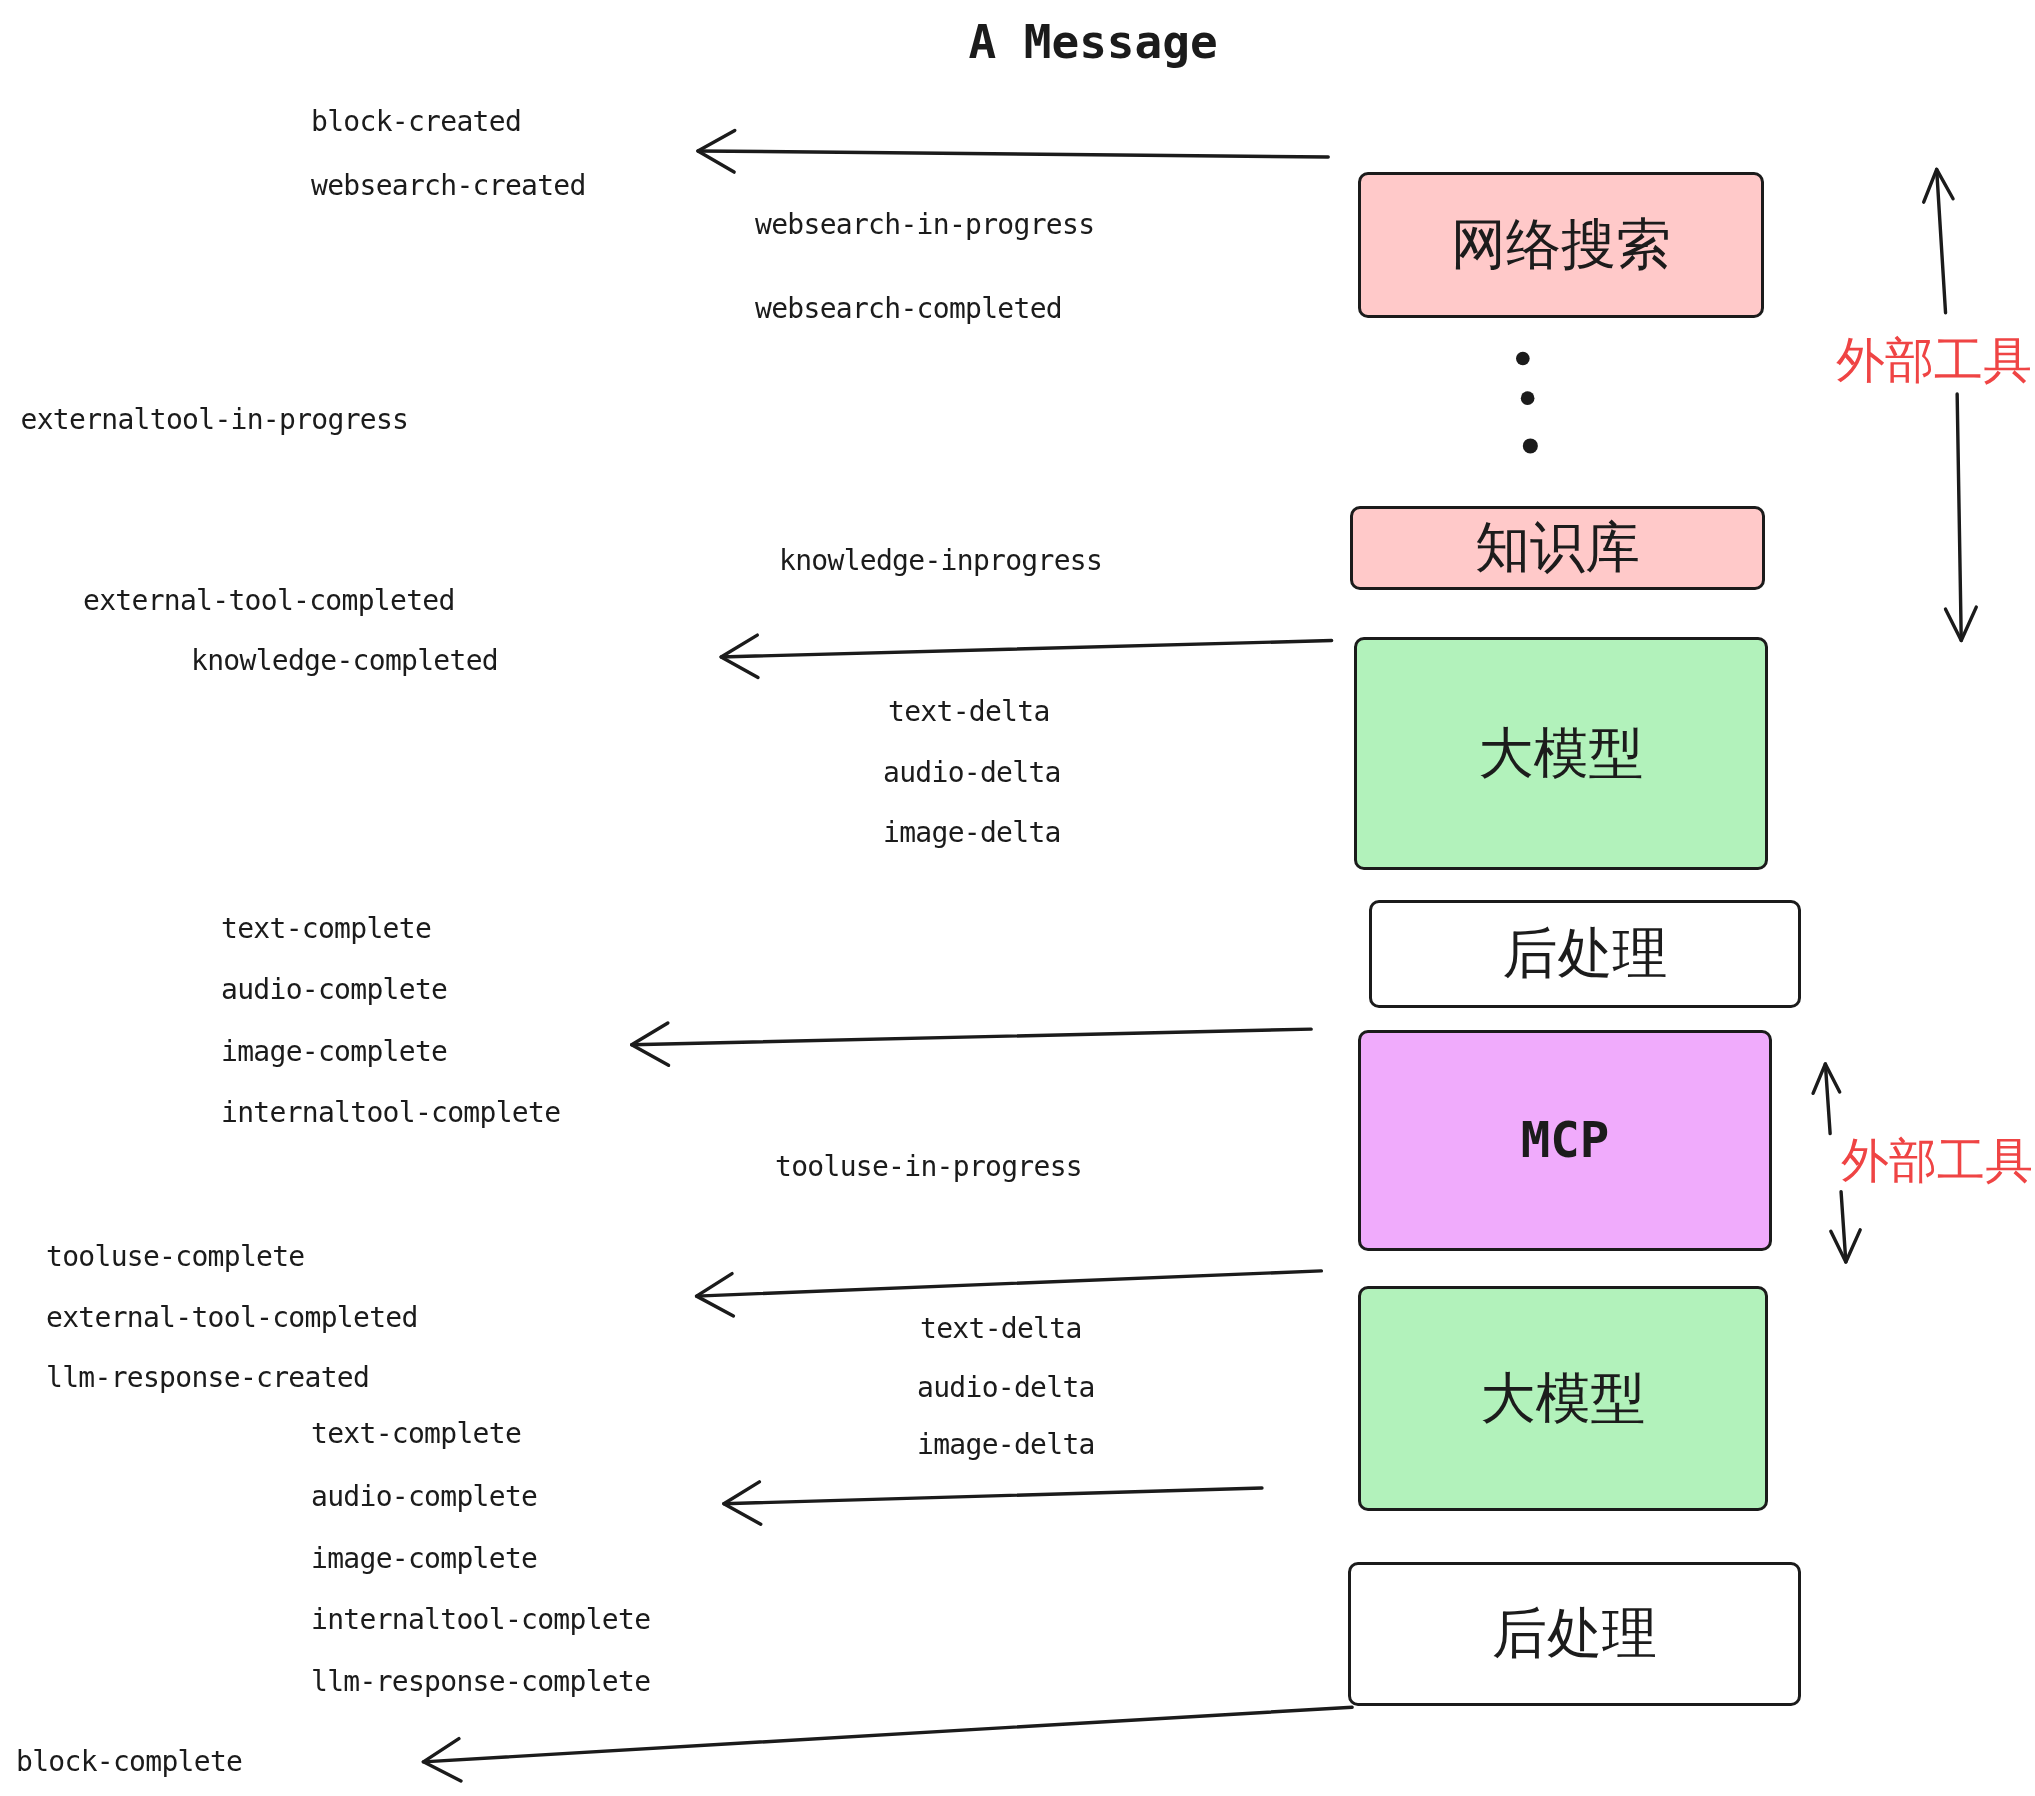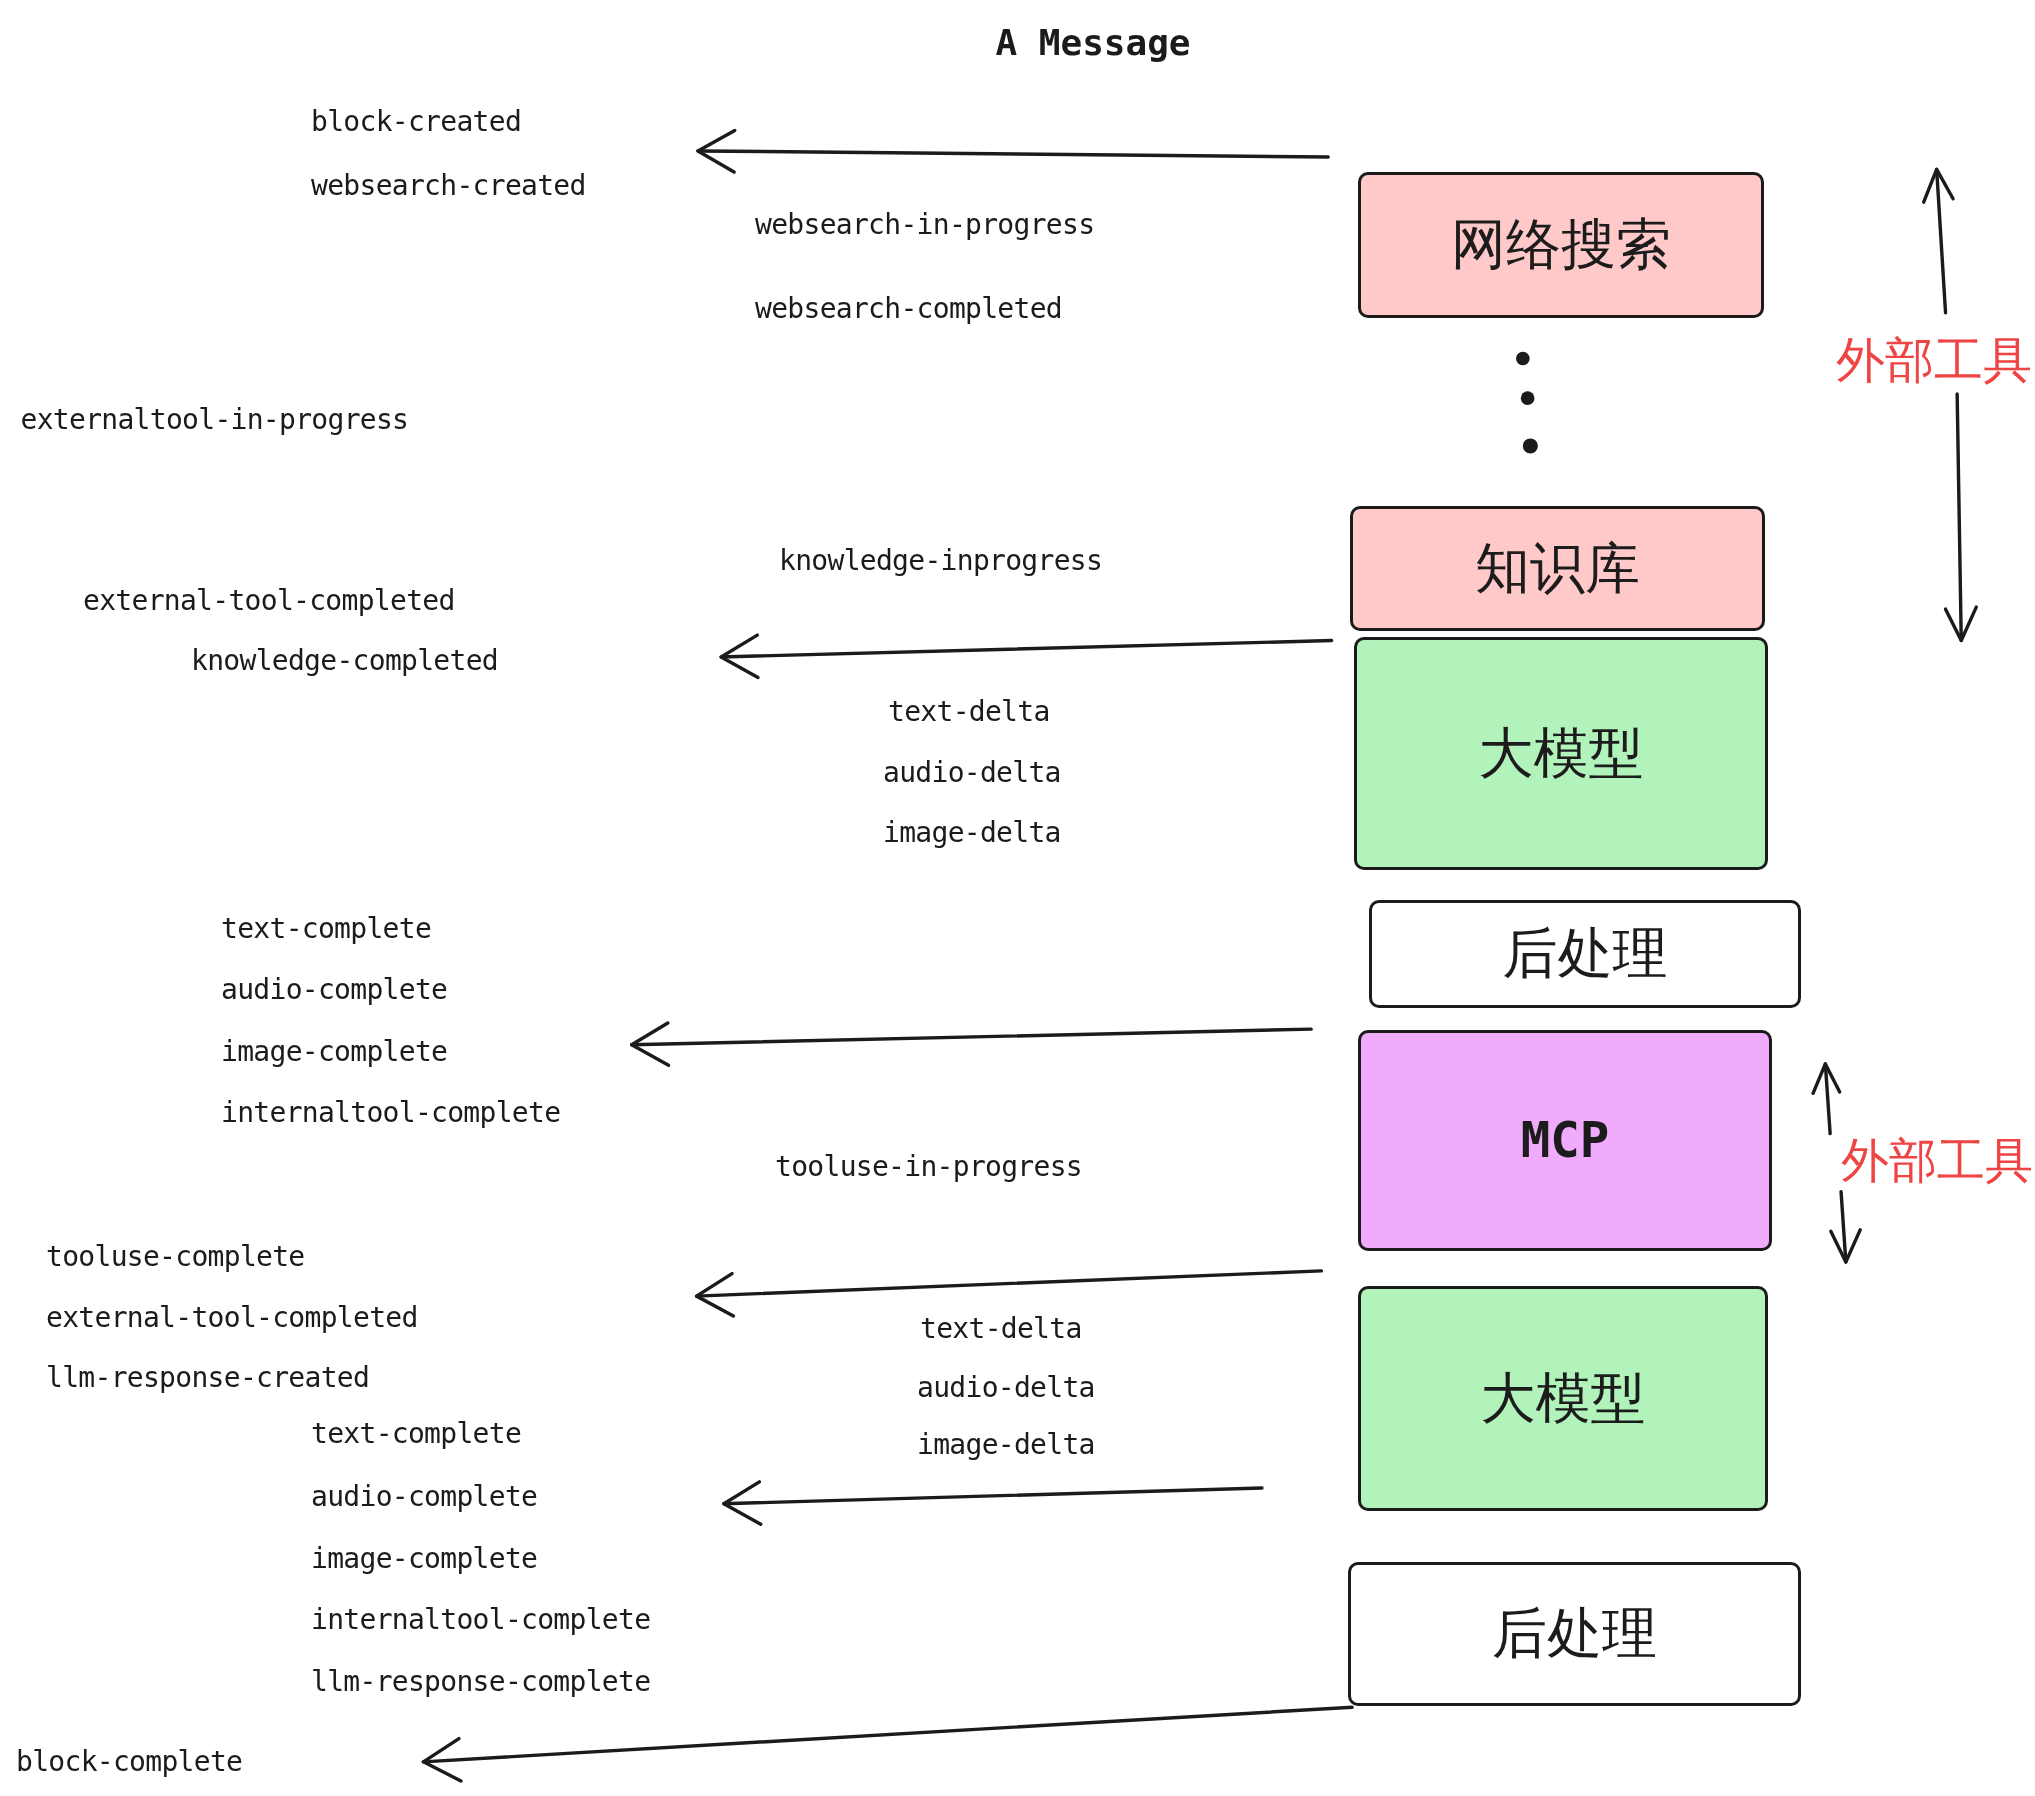--- a/index.html
+++ b/index.html
@@ -1,20 +1,20 @@
 <!DOCTYPE html>
 <html style="font-size:11px"><head>
 <meta charset="utf-8">
 <style>
   html,body{margin:0;padding:0;background:#ffffff;}
   #canvas{position:relative;width:2035px;height:1796px;background:#ffffff;overflow:hidden;
           font-family:"DejaVu Sans Mono",monospace;color:#1b1b1b;}
   .evt{position:absolute;transform:translateY(-50%);white-space:nowrap;
        font-size:28px;line-height:1;font-weight:500;letter-spacing:-0.7px;}
-  .title{position:absolute;transform:translate(-50%,-50%);font-size:36px;font-weight:600;white-space:nowrap;}
+  .title{position:absolute;transform:translate(-50%,-50%);font-size:46px;font-weight:600;white-space:nowrap;}
   .box{position:absolute;border:3.4px solid #1b1b1b;border-radius:10px;
        display:flex;align-items:center;justify-content:center;box-sizing:border-box;}
   .box .lbl{font-family:"Liberation Sans","DejaVu Sans",sans-serif;font-size:55px;font-weight:500;
             white-space:nowrap;color:#1c1c1c;}
   .box .lbl.mono{font-family:"DejaVu Sans Mono",monospace;font-size:49px;font-weight:600;}
   .sideLbl{position:absolute;transform:translate(-50%,-50%);white-space:nowrap;
            font-family:"Liberation Sans","DejaVu Sans",sans-serif;font-size:49px;font-weight:500;color:#ef4444;}
   svg.overlay{position:absolute;left:0;top:0;width:2035px;height:1796px;pointer-events:none;}
   svg .ln{stroke:#1b1b1b;stroke-width:5;fill:none;stroke-linecap:round;stroke-linejoin:round;}
 </style>
@@ -51,21 +51,21 @@
   <div class="evt" style="left:311px;top:1682px;">llm-response-complete</div>
   <div class="evt" style="left:16px;top:1762px;">block-complete</div>
 
   <div class="evt" style="left:920px;top:1329px;">text-delta</div>
   <div class="evt" style="left:917px;top:1388px;">audio-delta</div>
   <div class="evt" style="left:917px;top:1445px;">image-delta</div>
 
   <div class="box" style="left: 1358px; top: 172px; width: 406px; height: 146px; background: rgb(255, 201, 201);">
     <span class="lbl">网络搜索</span>
   </div>
-  <div class="box" style="left: 1350px; top: 506px; width: 415px; height: 125px; background: rgb(255, 201, 201);">
+  <div class="box" style="left: 1350px; top: 506px; width: 415px; height: 84px; background: rgb(255, 201, 201);">
     <span class="lbl">知识库</span>
   </div>
   <div class="box" style="left: 1354px; top: 637px; width: 414px; height: 233px; background: rgb(178, 242, 187);">
     <span class="lbl">大模型</span>
   </div>
   <div class="box" style="left: 1369px; top: 900px; width: 432px; height: 108px; background: rgb(255, 255, 255);">
     <span class="lbl">后处理</span>
   </div>
   <div class="box" style="left: 1358px; top: 1030px; width: 414px; height: 221px; background: #f0abfc;">
     <span class="lbl mono">MCP</span>

